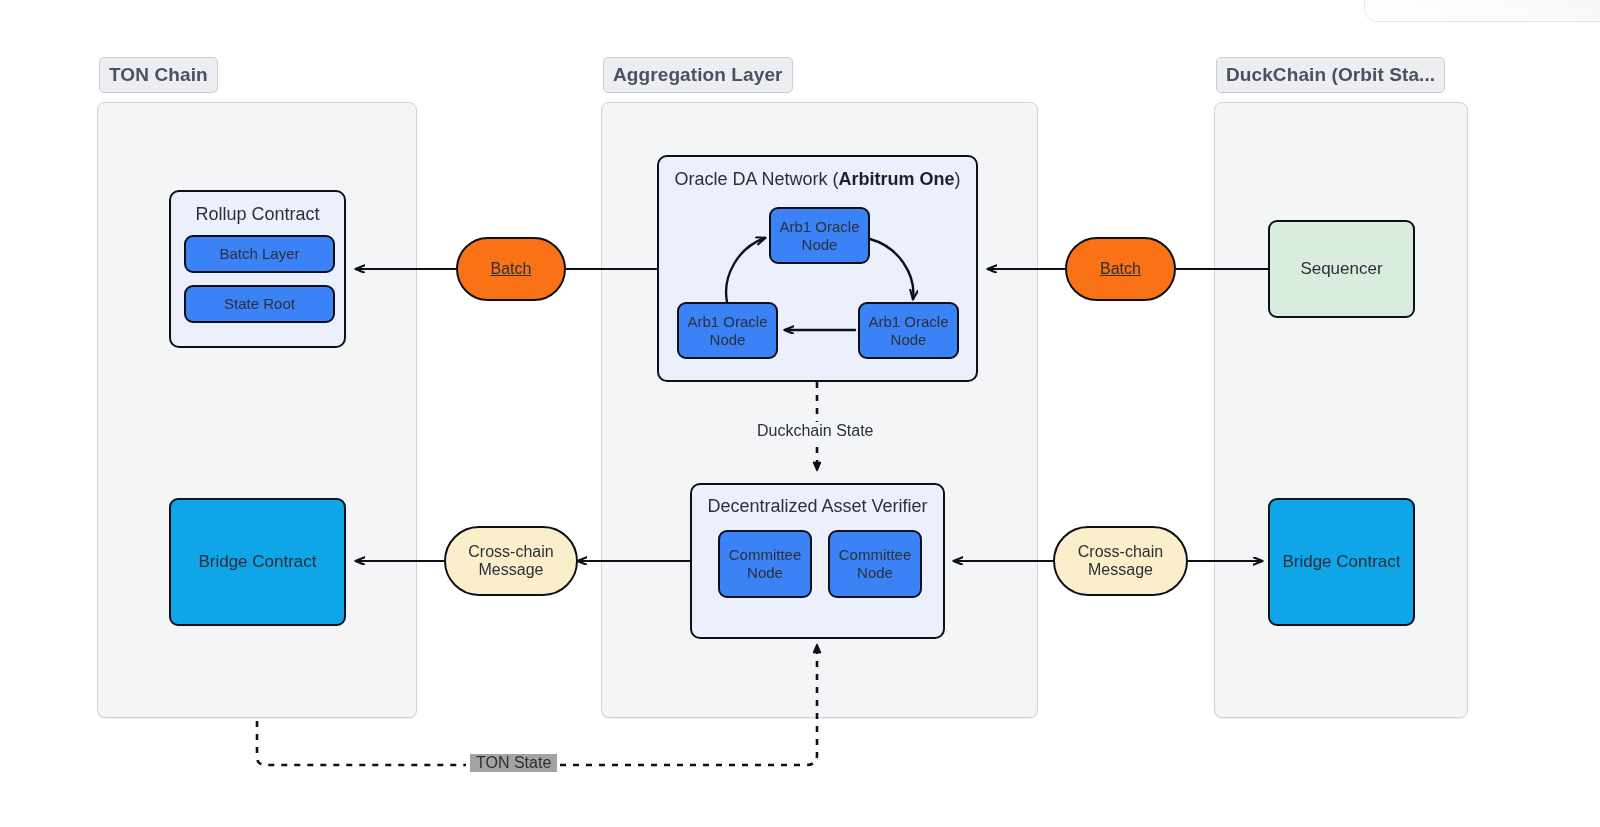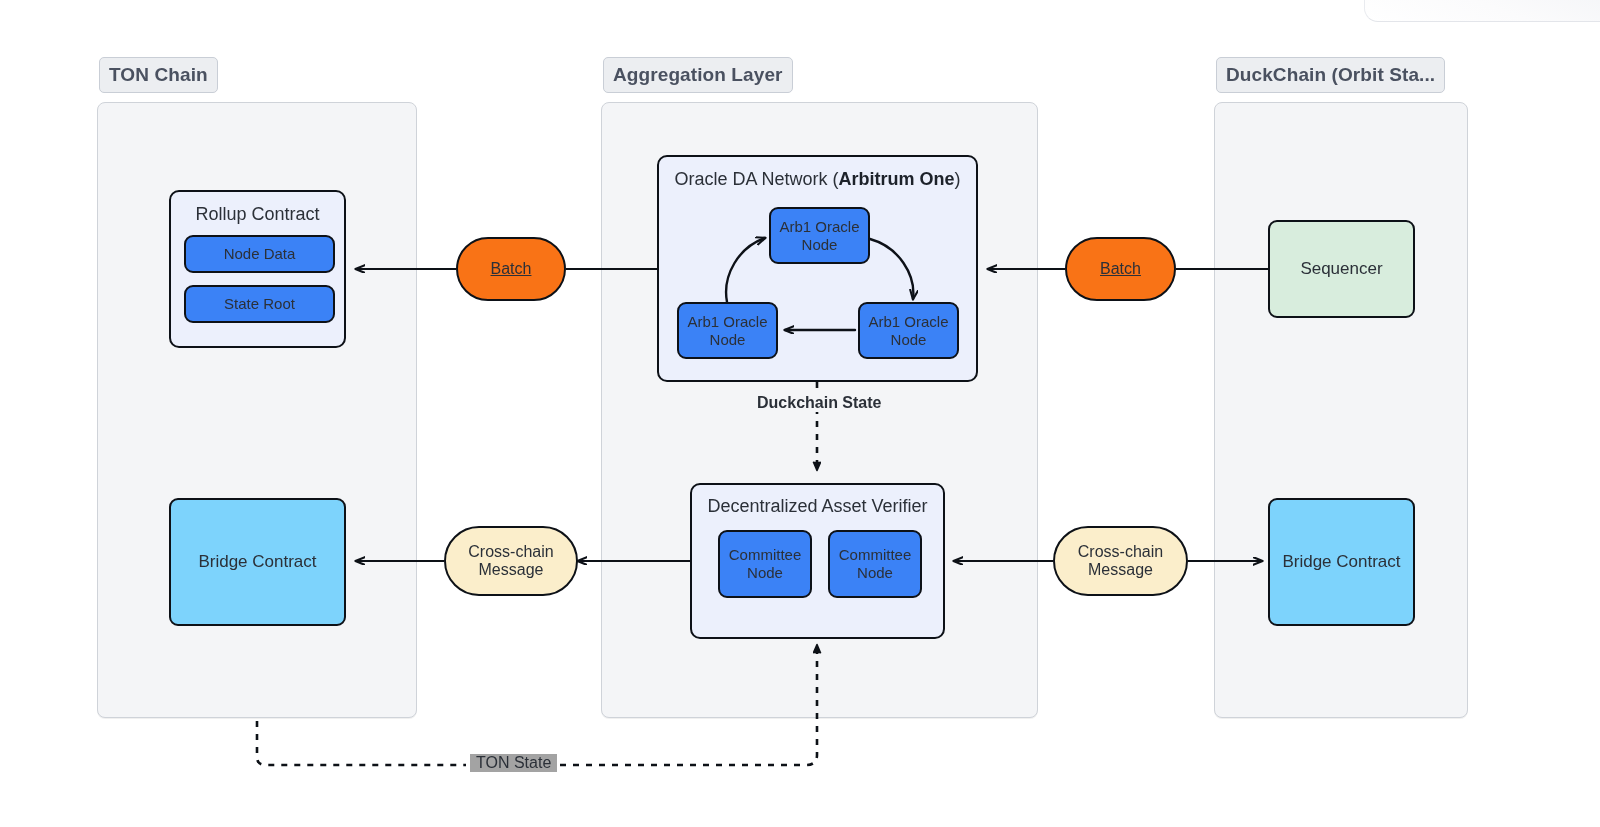--- a/index.html
+++ b/index.html
@@ -55,21 +55,21 @@
     position: absolute;
     border: 2.2px solid #0d1117;
     border-radius: 9px;
     display: flex;
     align-items: center;
     justify-content: center;
     text-align: center;
     color: #2b3038;
     font-size: 17px;
     line-height: 1.2;
-    background: #7dd3fc;
+    background: #0ea5e9;
   }
   .node.green { background: #d8eddd; }
   .group {
     position: absolute;
     border: 2.4px solid #0d1117;
     border-radius: 10px;
     background: #ecf0fc;
   }
   .group-title {
     position: absolute;
@@ -176,21 +176,21 @@
     </g>
 
     <g stroke="#0d1117" stroke-width="2.6" fill="none" stroke-dasharray="6 7" stroke-linecap="butt">
       <path d="M257,721 L257,757 Q257,765 266,765 L466,765"></path>
       <path d="M560,765 L806,765 Q817,765 817,755 L817,645" marker-end="url(#ahs)"></path>
     </g>
   </svg>
 
   <div class="group" style="left:169px; top:190px; width:177px; height:158px;">
     <div class="group-title" style="top:12px;">Rollup Contract</div>
-    <div class="subnode" style="left:13px; top:43px; width:151px; height:38px;">Node Data</div>
+    <div class="subnode" style="left:13px; top:43px; width:151px; height:38px;">Batch Layer</div>
     <div class="subnode" style="left:13px; top:93px; width:151px; height:38px;">State Root</div>
   </div>
 
   <div class="node" style="left:169px; top:498px; width:177px; height:128px;">Bridge Contract</div>
 
   <div class="group" style="left:657px; top:155px; width:321px; height:227px;">
     <div class="group-title" style="top:12px;">
       <span>Oracle DA Network (</span><b>Arbitrum One</b><span>)</span>
     </div>
 
@@ -216,16 +216,16 @@
   <div class="node green" style="left:1268px; top:220px; width:147px; height:98px;">Sequencer</div>
 
   <div class="node" style="left:1268px; top:498px; width:147px; height:128px;">Bridge Contract</div>
 
   <div class="pill purple" style="left:456px; top:237px; width:110px; height:64px;">Batch</div>
   <div class="pill purple" style="left:1065px; top:237px; width:111px; height:64px;">Batch</div>
 
   <div class="pill amber" style="left:444px; top:526px; width:134px; height:70px;">Cross-chain Message</div>
   <div class="pill amber" style="left:1053px; top:526px; width:135px; height:70px;">Cross-chain Message</div>
 
-  <div class="edge-text" style="left:751px; top:394px;font-weight:bold;">Duckchain State</div>
+  <div class="edge-text" style="left:751px; top:422px;">Duckchain State</div>
   <div class="edge-text on-white" style="left:470px; top:754px;">TON State</div>
 
 </div>
 
 </body></html>

